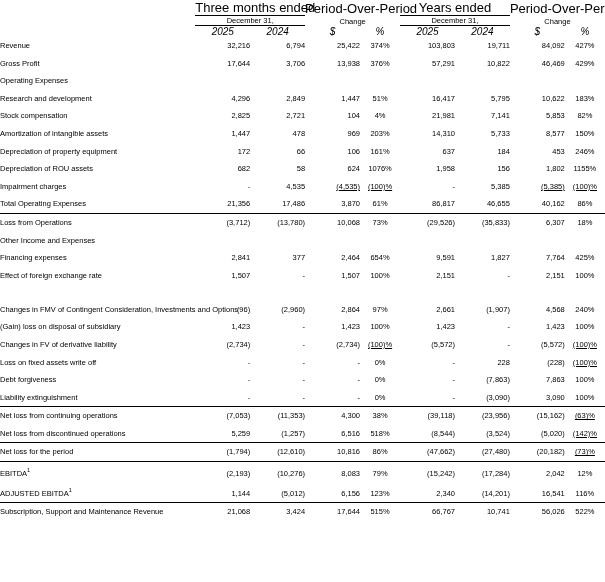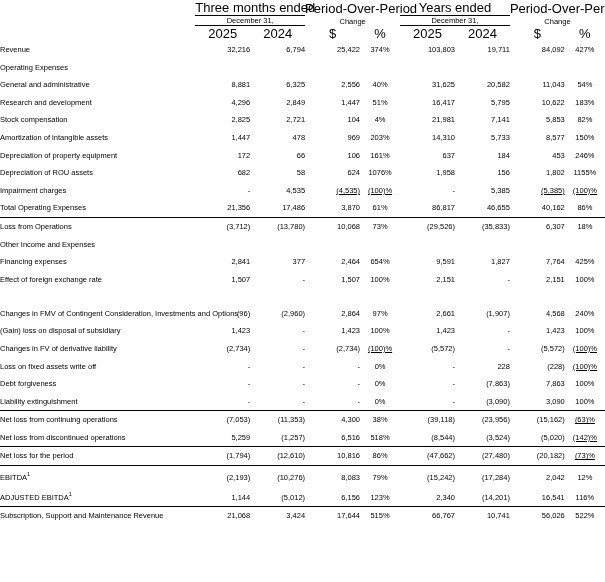--- a/index.html
+++ b/index.html
@@ -38,22 +38,23 @@
     padding-bottom: 1px;
   }
   .hdr-sub {
     text-align: center;
     font-weight: bold;
     font-size: 7.5px;
     margin-top: 44px;
   }
   .hdr-col {
     font-weight: bold;
-    font-size: 13px;
+    font-size: 10px;
     padding-bottom: 2px;
+    font-style: italic;
   }
 
   tr.data td {
     height: 17.6px;
     line-height: 17.6px;
     font-size: 7.5px;
   }
   td.lbl {
     text-align: left;
     padding-left: 2px;
@@ -134,40 +135,40 @@
         <td class="num">32,216</td>
         <td class="num">6,794</td>
         <td class="num">25,422</td>
         <td class="pct">374%</td>
         <td class="num">103,803</td>
         <td class="num">19,711</td>
         <td class="num">84,092</td>
         <td class="pct">427%</td>
       </tr>
       <tr class="data">
+        <td class="lbl">Gross Profit</td>
+        <td class="num">17,644</td>
+        <td class="num">3,706</td>
+        <td class="num">13,938</td>
+        <td class="pct">376%</td>
+        <td class="num">57,291</td>
+        <td class="num">10,822</td>
+        <td class="num">46,469</td>
+        <td class="pct">429%</td>
+      </tr>
+      <tr class="data">
         <td class="lbl">Operating Expenses</td>
         <td class="num"></td>
         <td class="num"></td>
         <td class="num"></td>
         <td class="pct"></td>
         <td class="num"></td>
         <td class="num"></td>
         <td class="num"></td>
         <td class="pct"></td>
-      </tr>
-      <tr class="data">
-        <td class="lbl indent1">General and administrative</td>
-        <td class="num">8,881</td>
-        <td class="num">6,325</td>
-        <td class="num">2,556</td>
-        <td class="pct">40%</td>
-        <td class="num">31,625</td>
-        <td class="num">20,582</td>
-        <td class="num">11,043</td>
-        <td class="pct">54%</td>
       </tr>
       <tr class="data">
         <td class="lbl indent1">Research and development</td>
         <td class="num">4,296</td>
         <td class="num">2,849</td>
         <td class="num">1,447</td>
         <td class="pct">51%</td>
         <td class="num">16,417</td>
         <td class="num">5,795</td>
         <td class="num">10,622</td>

